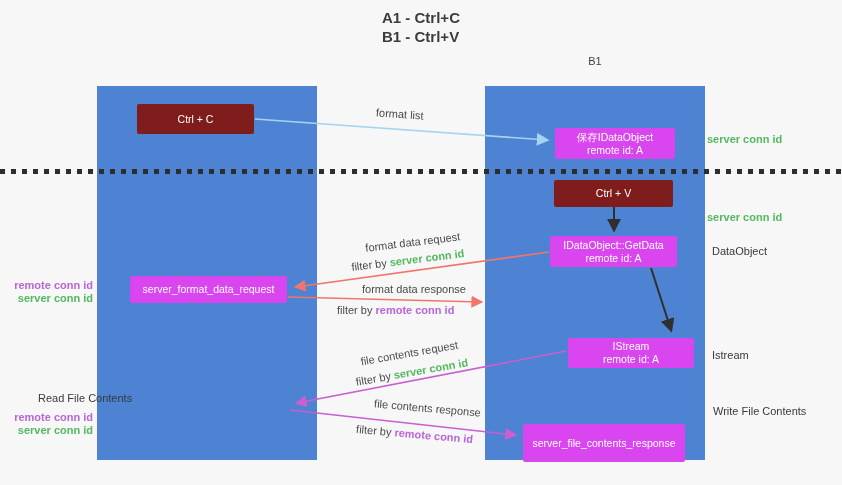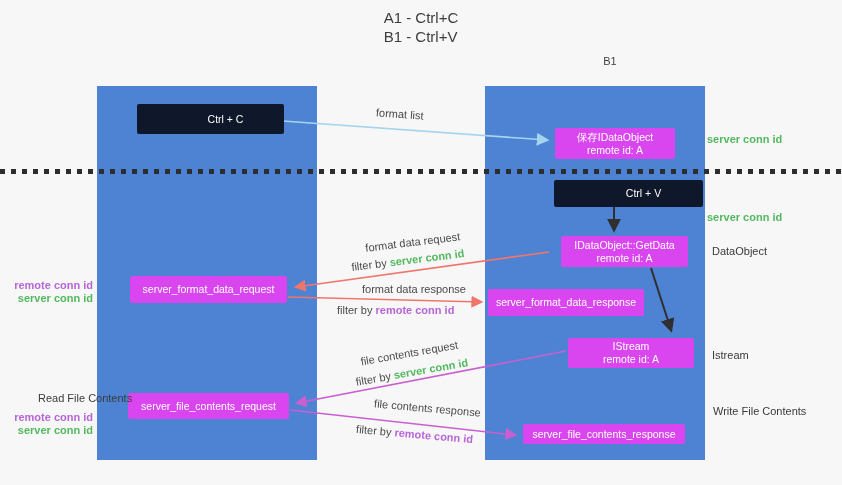--- a/index.html
+++ b/index.html
@@ -1,29 +1,29 @@
 <!DOCTYPE html>
 <html><head>
 <meta charset="utf-8">
 <style>
   html,body{margin:0;padding:0;background:#f7f7f8;}
   .stage{position:relative;width:842px;height:485px;background:#f7f7f8;overflow:hidden;
          font-family:"Liberation Sans",sans-serif;}
   .title{position:absolute;left:0;top:8px;width:842px;text-align:center;}
-  .title .inner{display:inline-block;text-align:left;font-size:15px;line-height:19px;color:#3c3c3c;}
+  .title .inner{display:inline-block;text-align:left;font-size:15px;line-height:19px;color:#3c3c3c;font-weight:bold;}
   .lane-header{position:absolute;top:55px;width:220px;text-align:center;font-size:11px;
                line-height:13px;color:#3f3f3f;}
   .lane{position:absolute;top:86px;width:220px;height:374px;background:#4e82d2;z-index:1;}
   .divider{position:absolute;left:0;top:169px;width:842px;height:5px;z-index:2;
            background:repeating-linear-gradient(90deg,#2d2d2d 0 5px,transparent 5px 11px);}
   .arrows{position:absolute;left:0;top:0;z-index:3;}
   .box{position:absolute;z-index:4;display:flex;flex-direction:column;align-items:center;
        justify-content:center;border-radius:2px;color:#ffffff;font-size:10.5px;line-height:13px;
        text-align:center;}
-  .box.green{background:#0f172a;padding-left:30px;}
+  .box.green{background:#7f1d1d;}
   .box.orange{background:#d946ef;}
   .cap{position:absolute;z-index:5;font-size:11px;color:#4a4a4a;white-space:nowrap;}
   .cap b.green{color:#53b85f;font-weight:bold;}
   .cap b.purple{color:#b866d6;font-weight:bold;}
   .side{position:absolute;z-index:5;font-size:11px;white-space:nowrap;color:#3a3a3a;}
   .side.green{color:#53b85f;font-weight:bold;}
   .side.purple{color:#b866d6;font-weight:bold;}
   .side.right-align{text-align:right;}
 </style>
 </head>
@@ -31,21 +31,21 @@
 
 <div class="stage">
 
   <div class="title">
     <div class="inner">
       <div>A1 - Ctrl+C</div>
       <div>B1 - Ctrl+V</div>
     </div>
   </div>
 
-  <div class="lane-header" style="left:500px;">
+  <div class="lane-header" style="left:485px;">
     <div>B1</div>
   </div>
 
   <div class="lane" style="left:97px;"></div>
   <div class="lane" style="left:485px;"></div>
 
   <div class="divider"></div>
 
   <svg class="arrows" width="842" height="485">
     <defs>
@@ -74,38 +74,32 @@
   <div class="box green" style="left:137px;top:104px;width:117px;height:30px;">
     <div>Ctrl + C</div>
   </div>
   <div class="box orange" style="left:555px;top:128px;width:120px;height:31px;">
     <div>保存IDataObject</div>
     <div>remote id: A</div>
   </div>
   <div class="box green" style="left:554px;top:180px;width:119px;height:27px;">
     <div>Ctrl + V</div>
   </div>
-  <div class="box orange" style="left:550px;top:236px;width:127px;height:31px;margin-left:11px;">
+  <div class="box orange" style="left:550px;top:236px;width:127px;height:31px;">
     <div>IDataObject::GetData</div>
     <div>remote id: A</div>
   </div>
   <div class="box orange" style="left:130px;top:276px;width:157px;height:27px;">
     <div>server_format_data_request</div>
   </div>
-  <div class="box orange" style="left:488px;top:289px;width:156px;height:27px;">
-    <div>server_format_data_response</div>
-  </div>
   <div class="box orange" style="left:568px;top:338px;width:126px;height:30px;">
     <div>IStream</div>
     <div>remote id: A</div>
   </div>
-  <div class="box orange" style="left:128px;top:393px;width:161px;height:26px;">
-    <div>server_file_contents_request</div>
-  </div>
-  <div class="box orange" style="left:523px;top:424px;width:162px;height:20px;">
+  <div class="box orange" style="left:523px;top:424px;width:162px;height:38px;">
     <div>server_file_contents_response</div>
   </div>
 
   <div class="cap" style="left:376px;top:108px;transform:rotate(4deg);">format list</div>
 
   <div class="cap" style="left:365px;top:236px;transform:rotate(-7deg);">format data request</div>
   <div class="cap" style="left:351px;top:254px;transform:rotate(-7deg);"><span>filter by </span><b class="green">server conn id</b></div>
 
   <div class="cap" style="left:362px;top:283px;">format data response</div>
   <div class="cap" style="left:337px;top:304px;"><span>filter by </span><b class="purple">remote conn id</b></div>

